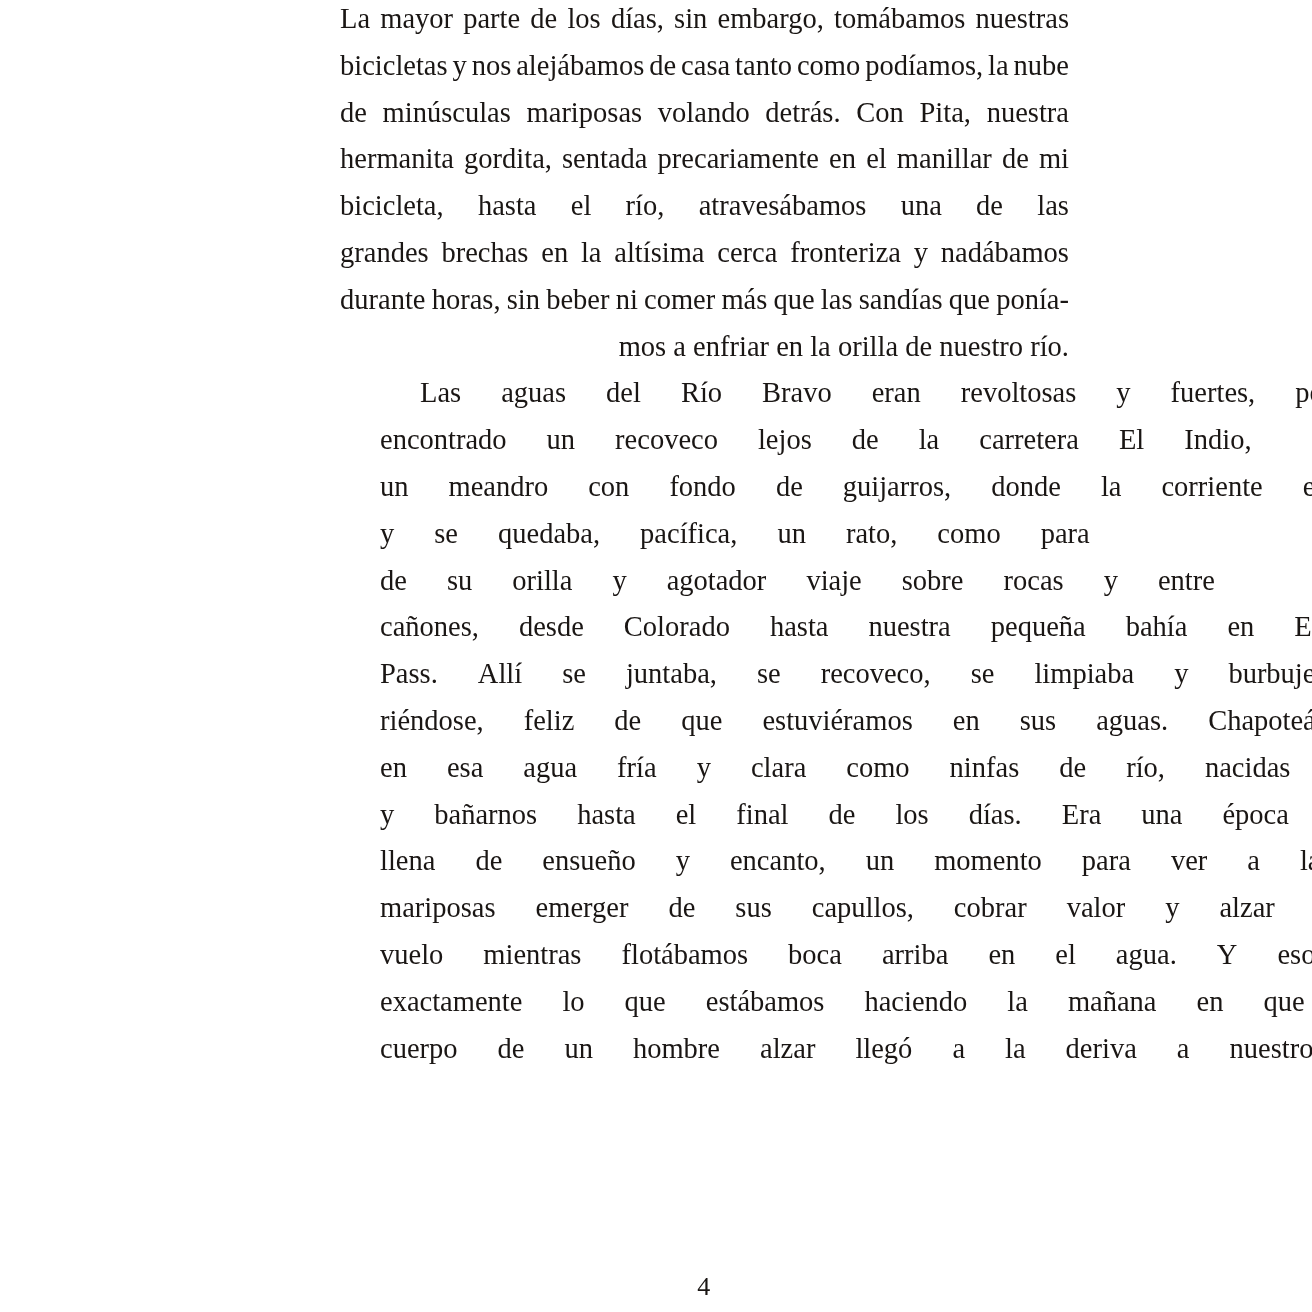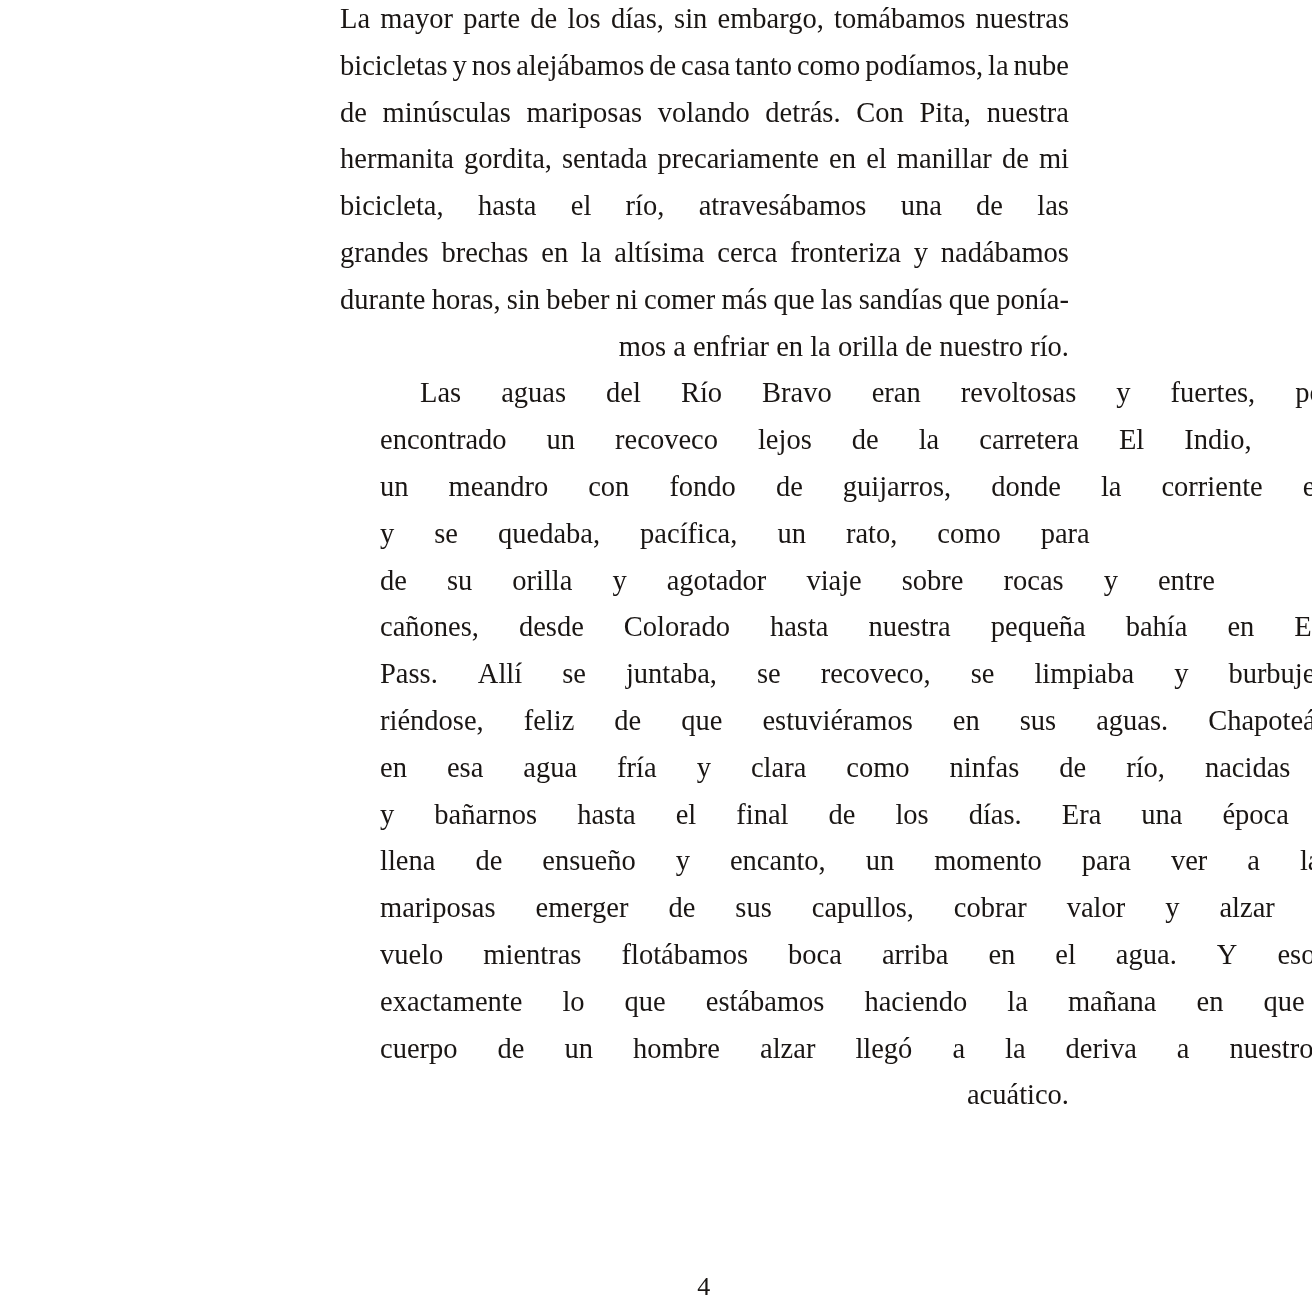--- a/index.html
+++ b/index.html
@@ -106,19 +106,18 @@
         <div class="jline"><span class="w">cañones,</span><span class="w">desde</span><span class="w">Colorado</span><span class="w">hasta</span><span class="w">nuestra</span><span class="w">pequeña</span><span class="w">bahía</span><span class="w">en</span><span class="w">Eagle</span></div>
         <div class="jline"><span class="w">Pass.</span><span class="w">Allí</span><span class="w">se</span><span class="w">juntaba,</span><span class="w">se</span><span class="w">recoveco,</span><span class="w">se</span><span class="w">limpiaba</span><span class="w">y</span><span class="w">burbujeaba</span></div>
         <div class="jline"><span class="w">riéndose,</span><span class="w">feliz</span><span class="w">de</span><span class="w">que</span><span class="w">estuviéramos</span><span class="w">en</span><span class="w">sus</span><span class="w">aguas.</span><span class="w">Chapoteábamos</span></div>
         <div class="jline"><span class="w">en</span><span class="w">esa</span><span class="w">agua</span><span class="w">fría</span><span class="w">y</span><span class="w">clara</span><span class="w">como</span><span class="w">ninfas</span><span class="w">de</span><span class="w">río,</span><span class="w">nacidas</span><span class="w">para</span></div>
         <div class="jline"><span class="w">y</span><span class="w">bañarnos</span><span class="w">hasta</span><span class="w">el</span><span class="w">final</span><span class="w">de</span><span class="w">los</span><span class="w">días.</span><span class="w">Era</span><span class="w">una</span><span class="w">época</span><span class="w">mágica,</span></div>
         <div class="jline"><span class="w">llena</span><span class="w">de</span><span class="w">ensueño</span><span class="w">y</span><span class="w">encanto,</span><span class="w">un</span><span class="w">momento</span><span class="w">para</span><span class="w">ver</span><span class="w">a</span><span class="w">las</span></div>
         <div class="jline"><span class="w">mariposas</span><span class="w">emerger</span><span class="w">de</span><span class="w">sus</span><span class="w">capullos,</span><span class="w">cobrar</span><span class="w">valor</span><span class="w">y</span><span class="w">alzar</span><span class="w">el</span></div>
         <div class="jline"><span class="w">vuelo</span><span class="w">mientras</span><span class="w">flotábamos</span><span class="w">boca</span><span class="w">arriba</span><span class="w">en</span><span class="w">el</span><span class="w">agua.</span><span class="w">Y</span><span class="w">eso</span><span class="w">es</span></div>
         <div class="jline"><span class="w">exactamente</span><span class="w">lo</span><span class="w">que</span><span class="w">estábamos</span><span class="w">haciendo</span><span class="w">la</span><span class="w">mañana</span><span class="w">en</span><span class="w">que</span><span class="w">el</span></div>
         <div class="jline"><span class="w">cuerpo</span><span class="w">de</span><span class="w">un</span><span class="w">hombre</span><span class="w">alzar</span><span class="w">llegó</span><span class="w">a</span><span class="w">la</span><span class="w">deriva</span><span class="w">a</span><span class="w">nuestro</span><span class="w">paraíso</span></div>
-        <div class="lastline">acuático.</div>
       </div>
   </div>
 
   <div class="folio">4</div>
 
 </div>
 
 </body></html>

